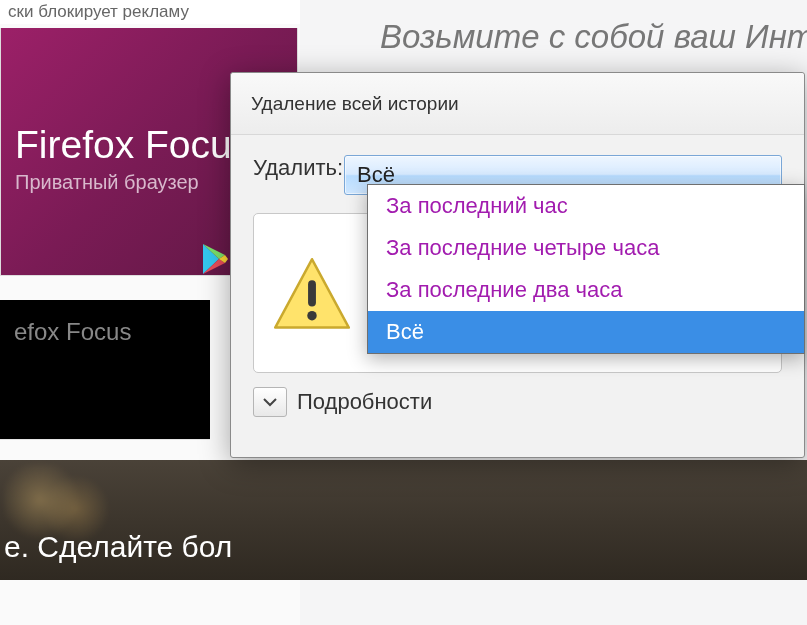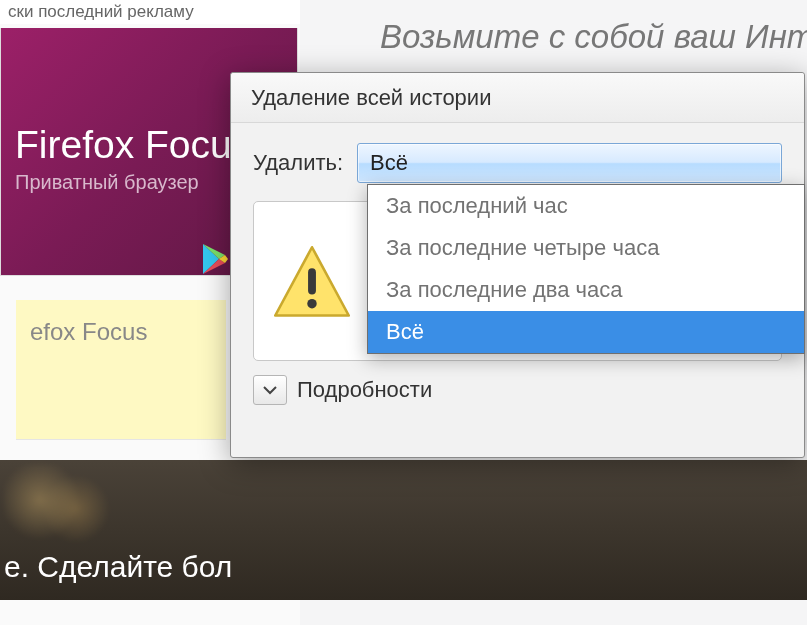--- a/index.html
+++ b/index.html
@@ -8,57 +8,57 @@
     .bg-left { position: absolute; left: 0; top: 0; width: 300px; height: 625px; background: #fafafa; }
     .bg-right { position: absolute; left: 300px; top: 0; right: 0; height: 625px; background: #f5f5f6; }
     
     .ad-block-note { position: absolute; left: 0; top: 0; width: 300px; color: #666; font-size: 17px; padding: 2px 8px; background: #fff; }
     
     .promo-banner { position: absolute; left: 0; top: 28px; width: 298px; height: 248px; background: linear-gradient(135deg, #9c2068 0%, #7a1b55 50%, #5e1843 100%); padding: 0; overflow: hidden; border: 1px solid #ddd; border-top: none; }
     .promo-banner .title { color: #fff; font-size: 39px; font-weight: 300; padding: 95px 0 0 14px; white-space: nowrap; }
     .promo-banner .sub { color: #d8b8cc; font-size: 20px; font-weight: 300; padding: 4px 0 0 14px; white-space: nowrap; }
     .play-icon { position: absolute; right: 68px; bottom: 0px; width: 28px; height: 32px; }
     
-    .promo-caption { position: absolute; left: 16px; top: 300px; width: 210px; height: 140px; background: #fef9c3; color: #888; font-size: 24px; padding: 18px 14px; border-bottom: 1px solid #e5e5e5; }
+    .promo-caption { position: absolute; left: 0; top: 300px; width: 210px; height: 140px; background: #000000; color: #888; font-size: 24px; padding: 18px 14px; border-bottom: 1px solid #e5e5e5; }
     
     .headline { position: absolute; left: 380px; top: 18px; color: #777; font-size: 33px; font-weight: 300; white-space: nowrap; font-style: italic; }
     
-    .dark-banner { position: absolute; left: 0; top: 460px; right: 0; height: 140px; background: linear-gradient(180deg, #4a4238 0%, #2f2921 100%); display: flex; align-items: flex-end; padding: 0 12px 16px 0; }
+    .dark-banner { position: absolute; left: 0; top: 460px; right: 0; height: 120px; background: linear-gradient(180deg, #4a4238 0%, #2f2921 100%); display: flex; align-items: flex-end; padding: 0 12px 16px 0; }
     .dark-banner .text { color: #fff; font-size: 30px; font-weight: 300; white-space: nowrap; padding-left: 4px; }
     .dark-banner .people { position: absolute; left: 4px; top: 4px; width: 120px; height: 90px; opacity: 0.7; filter: blur(2px); background: radial-gradient(circle at 30% 40%, rgba(240,200,120,0.5), transparent 40%), radial-gradient(circle at 60% 50%, rgba(200,160,90,0.5), transparent 40%); }
     
     
     .dialog { position: absolute; left: 230px; top: 72px; width: 575px; height: 386px; background: #f2f2f2; border: 1px solid #8a8a8a; border-radius: 3px; box-shadow: 0 6px 30px rgba(0,0,0,0.35); }
-    .dialog .titlebar { height: 50px; display: flex; align-items: center; padding: 8px 20px; font-size: 22px; color: #333; background: linear-gradient(180deg, #f9f9f9, #ededed); border-bottom: 1px solid #d8d8d8; border-radius: 3px 3px 0 0; }
+    .dialog .titlebar { height: 62px; display: flex; align-items: center; padding: 8px 20px; font-size: 19px; color: #333; background: linear-gradient(180deg, #f9f9f9, #ededed); border-bottom: 1px solid #d8d8d8; border-radius: 3px 3px 0 0; }
     
     .dialog .body { padding: 20px 22px 10px 22px; position: relative; }
-    .field-row { display: flex; align-items: center; gap: 14px; }
+    .field-row { display: flex; gap: 1px; }
     .field-label { font-size: 22px; color: #333; flex-shrink: 0; }
     
     .select-box { flex: 1; height: 40px; border: 1px solid #7aa7d7; border-radius: 3px; background: linear-gradient(180deg, #eef6ff 0%, #d7eaff 48%, #b7dcff 52%, #cfe7ff 100%); display: flex; align-items: center; padding: 0 12px; font-size: 22px; color: #222; position: relative; cursor: default; box-shadow: inset 0 0 0 1px rgba(255,255,255,0.6); }
     
     .warn-panel { margin-top: 18px; border: 1px solid #c8c8c8; border-radius: 5px; height: 160px; background: #fff; padding: 20px 16px; display: flex; align-items: flex-start; gap: 16px; }
     .warn-icon { width: 84px; height: 84px; margin-top: 20px; flex-shrink: 0; }
     
     .details-row { margin-top: 14px; display: flex; align-items: center; gap: 10px; }
     .chev-btn { width: 34px; height: 30px; border: 1px solid #b5b5b5; border-radius: 3px; background: linear-gradient(180deg,#fff,#e8e8e8); display: flex; align-items: center; justify-content: center; cursor: default; }
     .details-label { font-size: 22px; color: #333; }
     
     
     .dropdown-list { position: absolute; left: 367px; top: 184px; width: 438px; background: #fff; border: 1px solid #6f6f6f; box-shadow: 0 5px 18px rgba(0,0,0,0.3); }
-    .dropdown-list .opt { padding: 8px 18px; font-size: 22px; color: #737373; cursor: default; }
+    .dropdown-list .opt { padding: 8px 18px; font-size: 22px; color: #a21caf; cursor: default; }
     .dropdown-list .opt.selected { background: #3a8ee6; color: #fff; }
   </style>
 </head>
 <body>
 
 <div class="bg-left"></div>
 <div class="bg-right"></div>
 
-<div class="ad-block-note">ски последний рекламу</div>
+<div class="ad-block-note">ски блокирует рекламу</div>
 
 <div class="promo-banner">
   <div class="title">Firefox Focus</div>
   <div class="sub">Приватный браузер</div>
   <svg class="play-icon" viewBox="0 0 28 32">
     <path d="M2 1 L18 16 L2 31 Z" fill="#34c8ef"></path>
     <path d="M2 1 L24 12 L18 16 Z" fill="#7be06a"></path>
     <path d="M18 16 L24 20 L2 31 Z" fill="#e94e5a"></path>
     <path d="M18 16 L24 12 L27 16 L24 20 Z" fill="#fdd634"></path>
   </svg>

